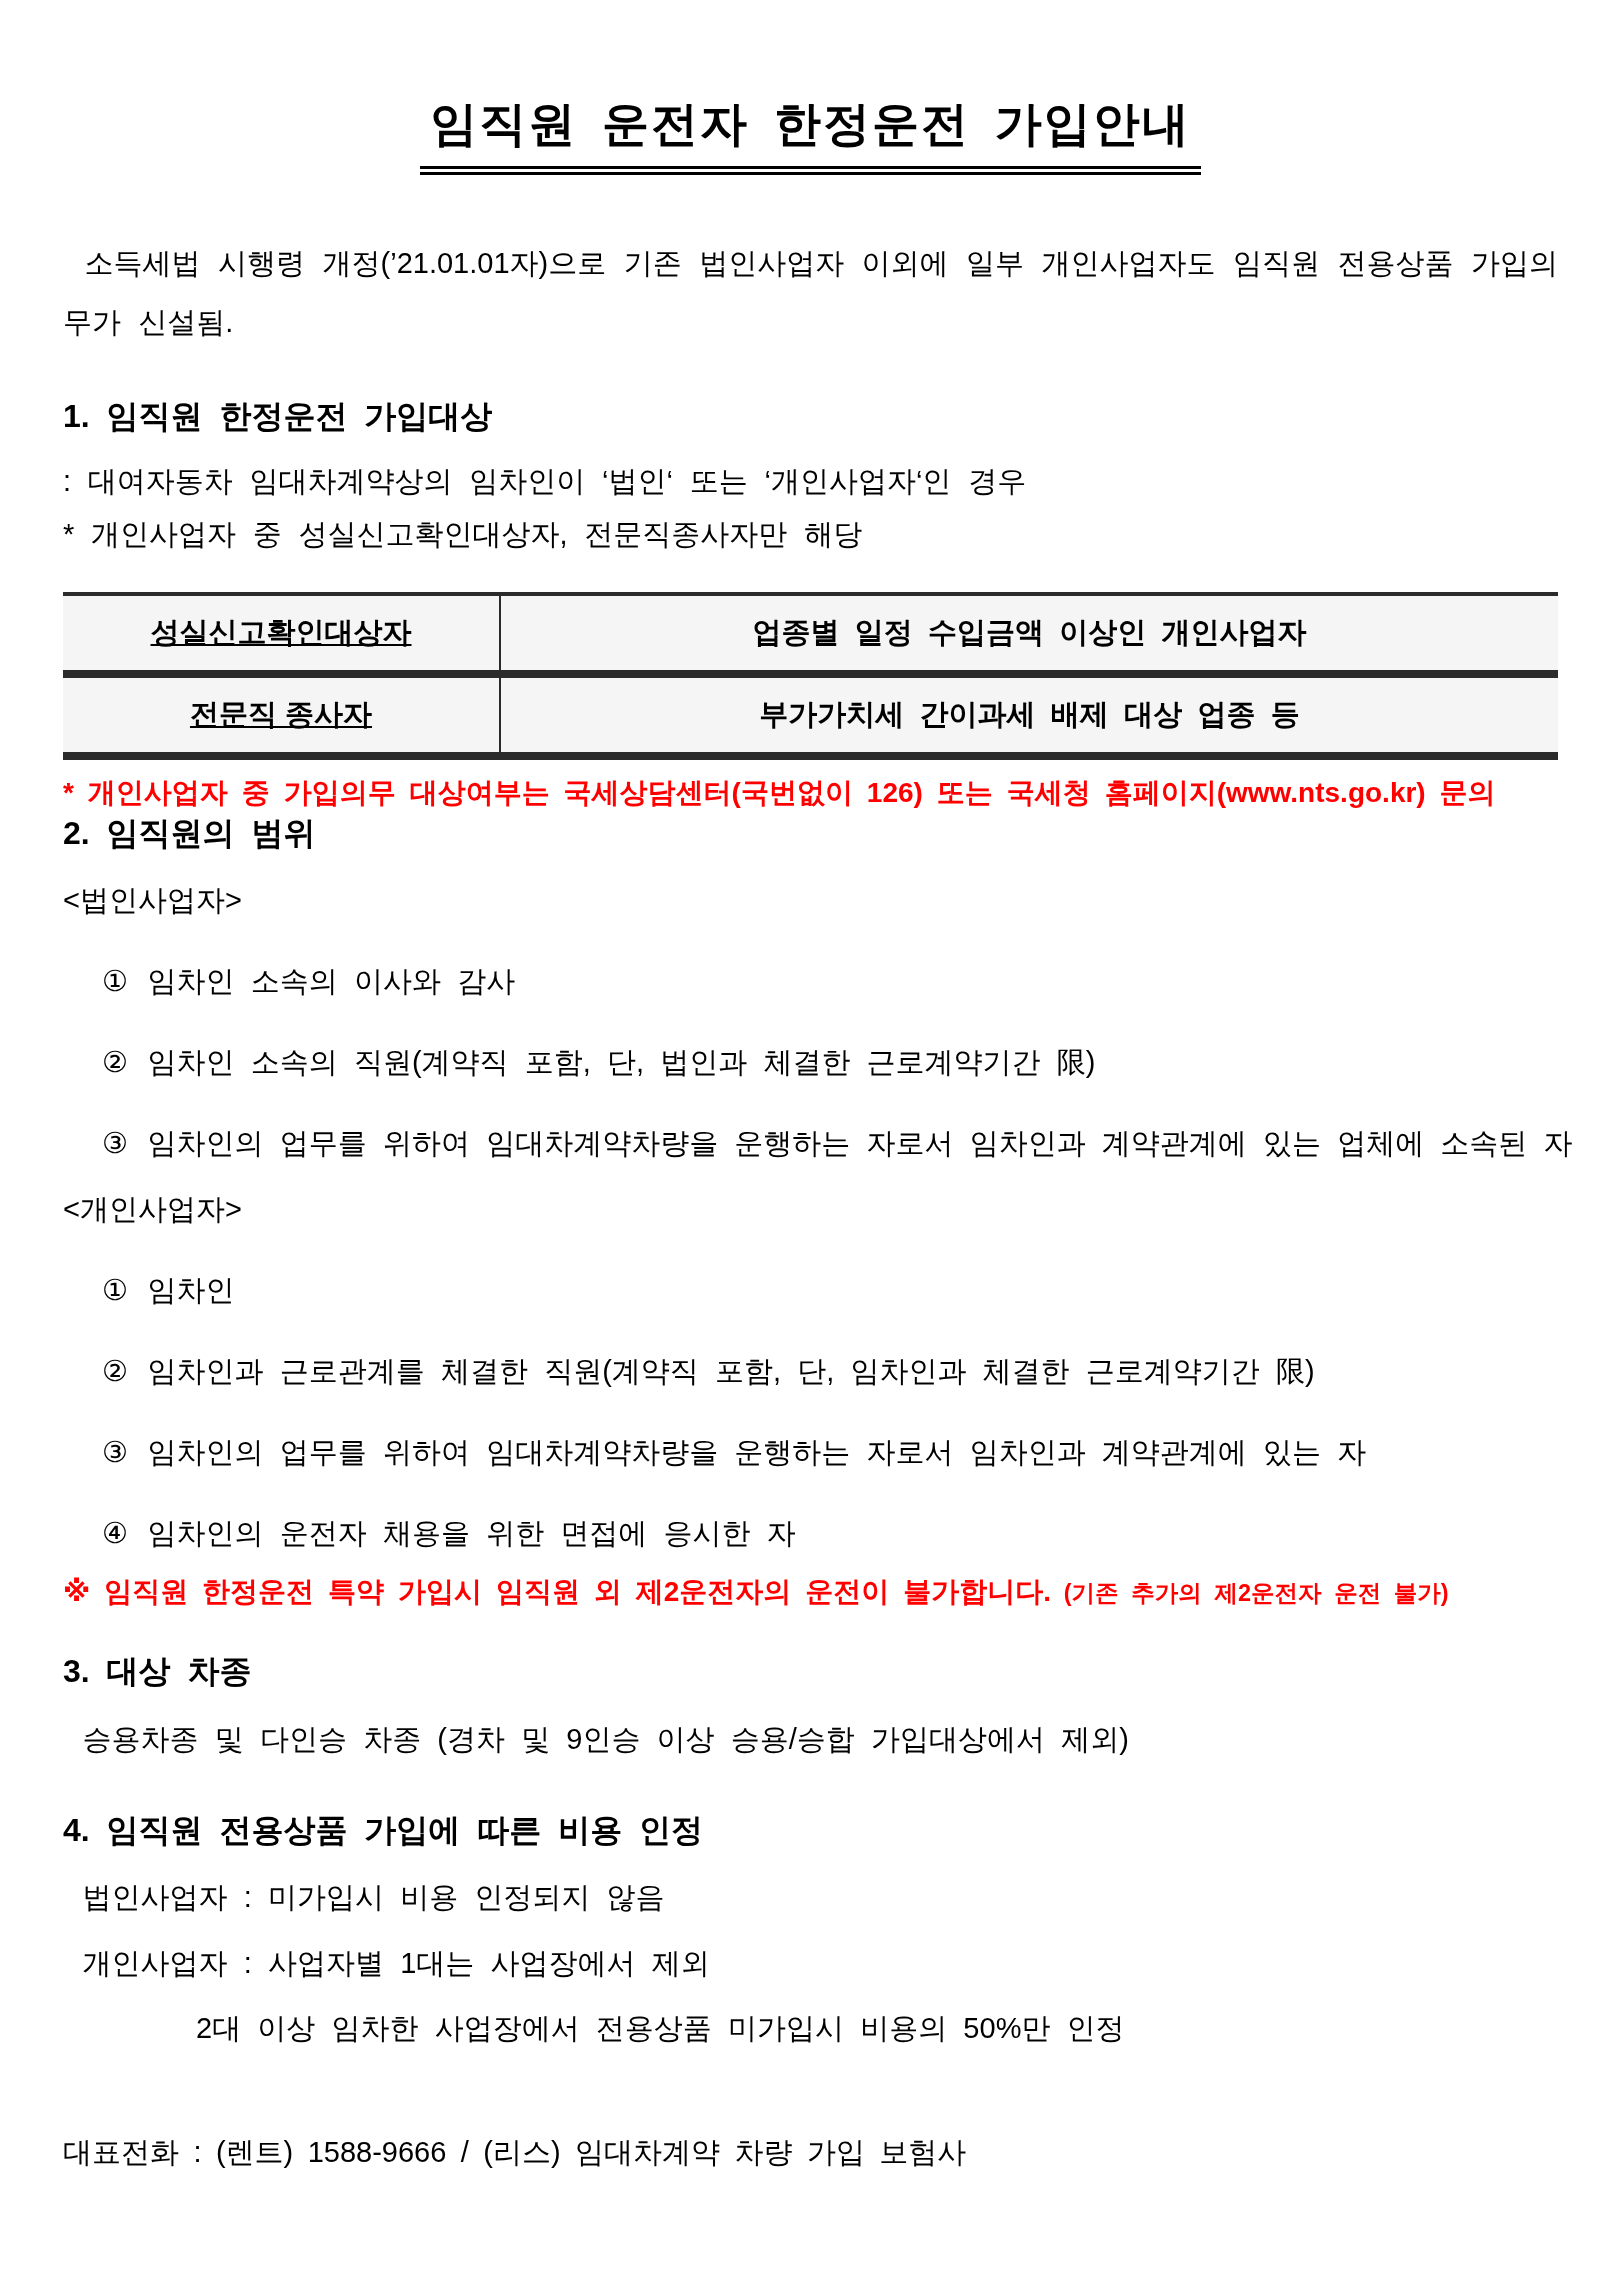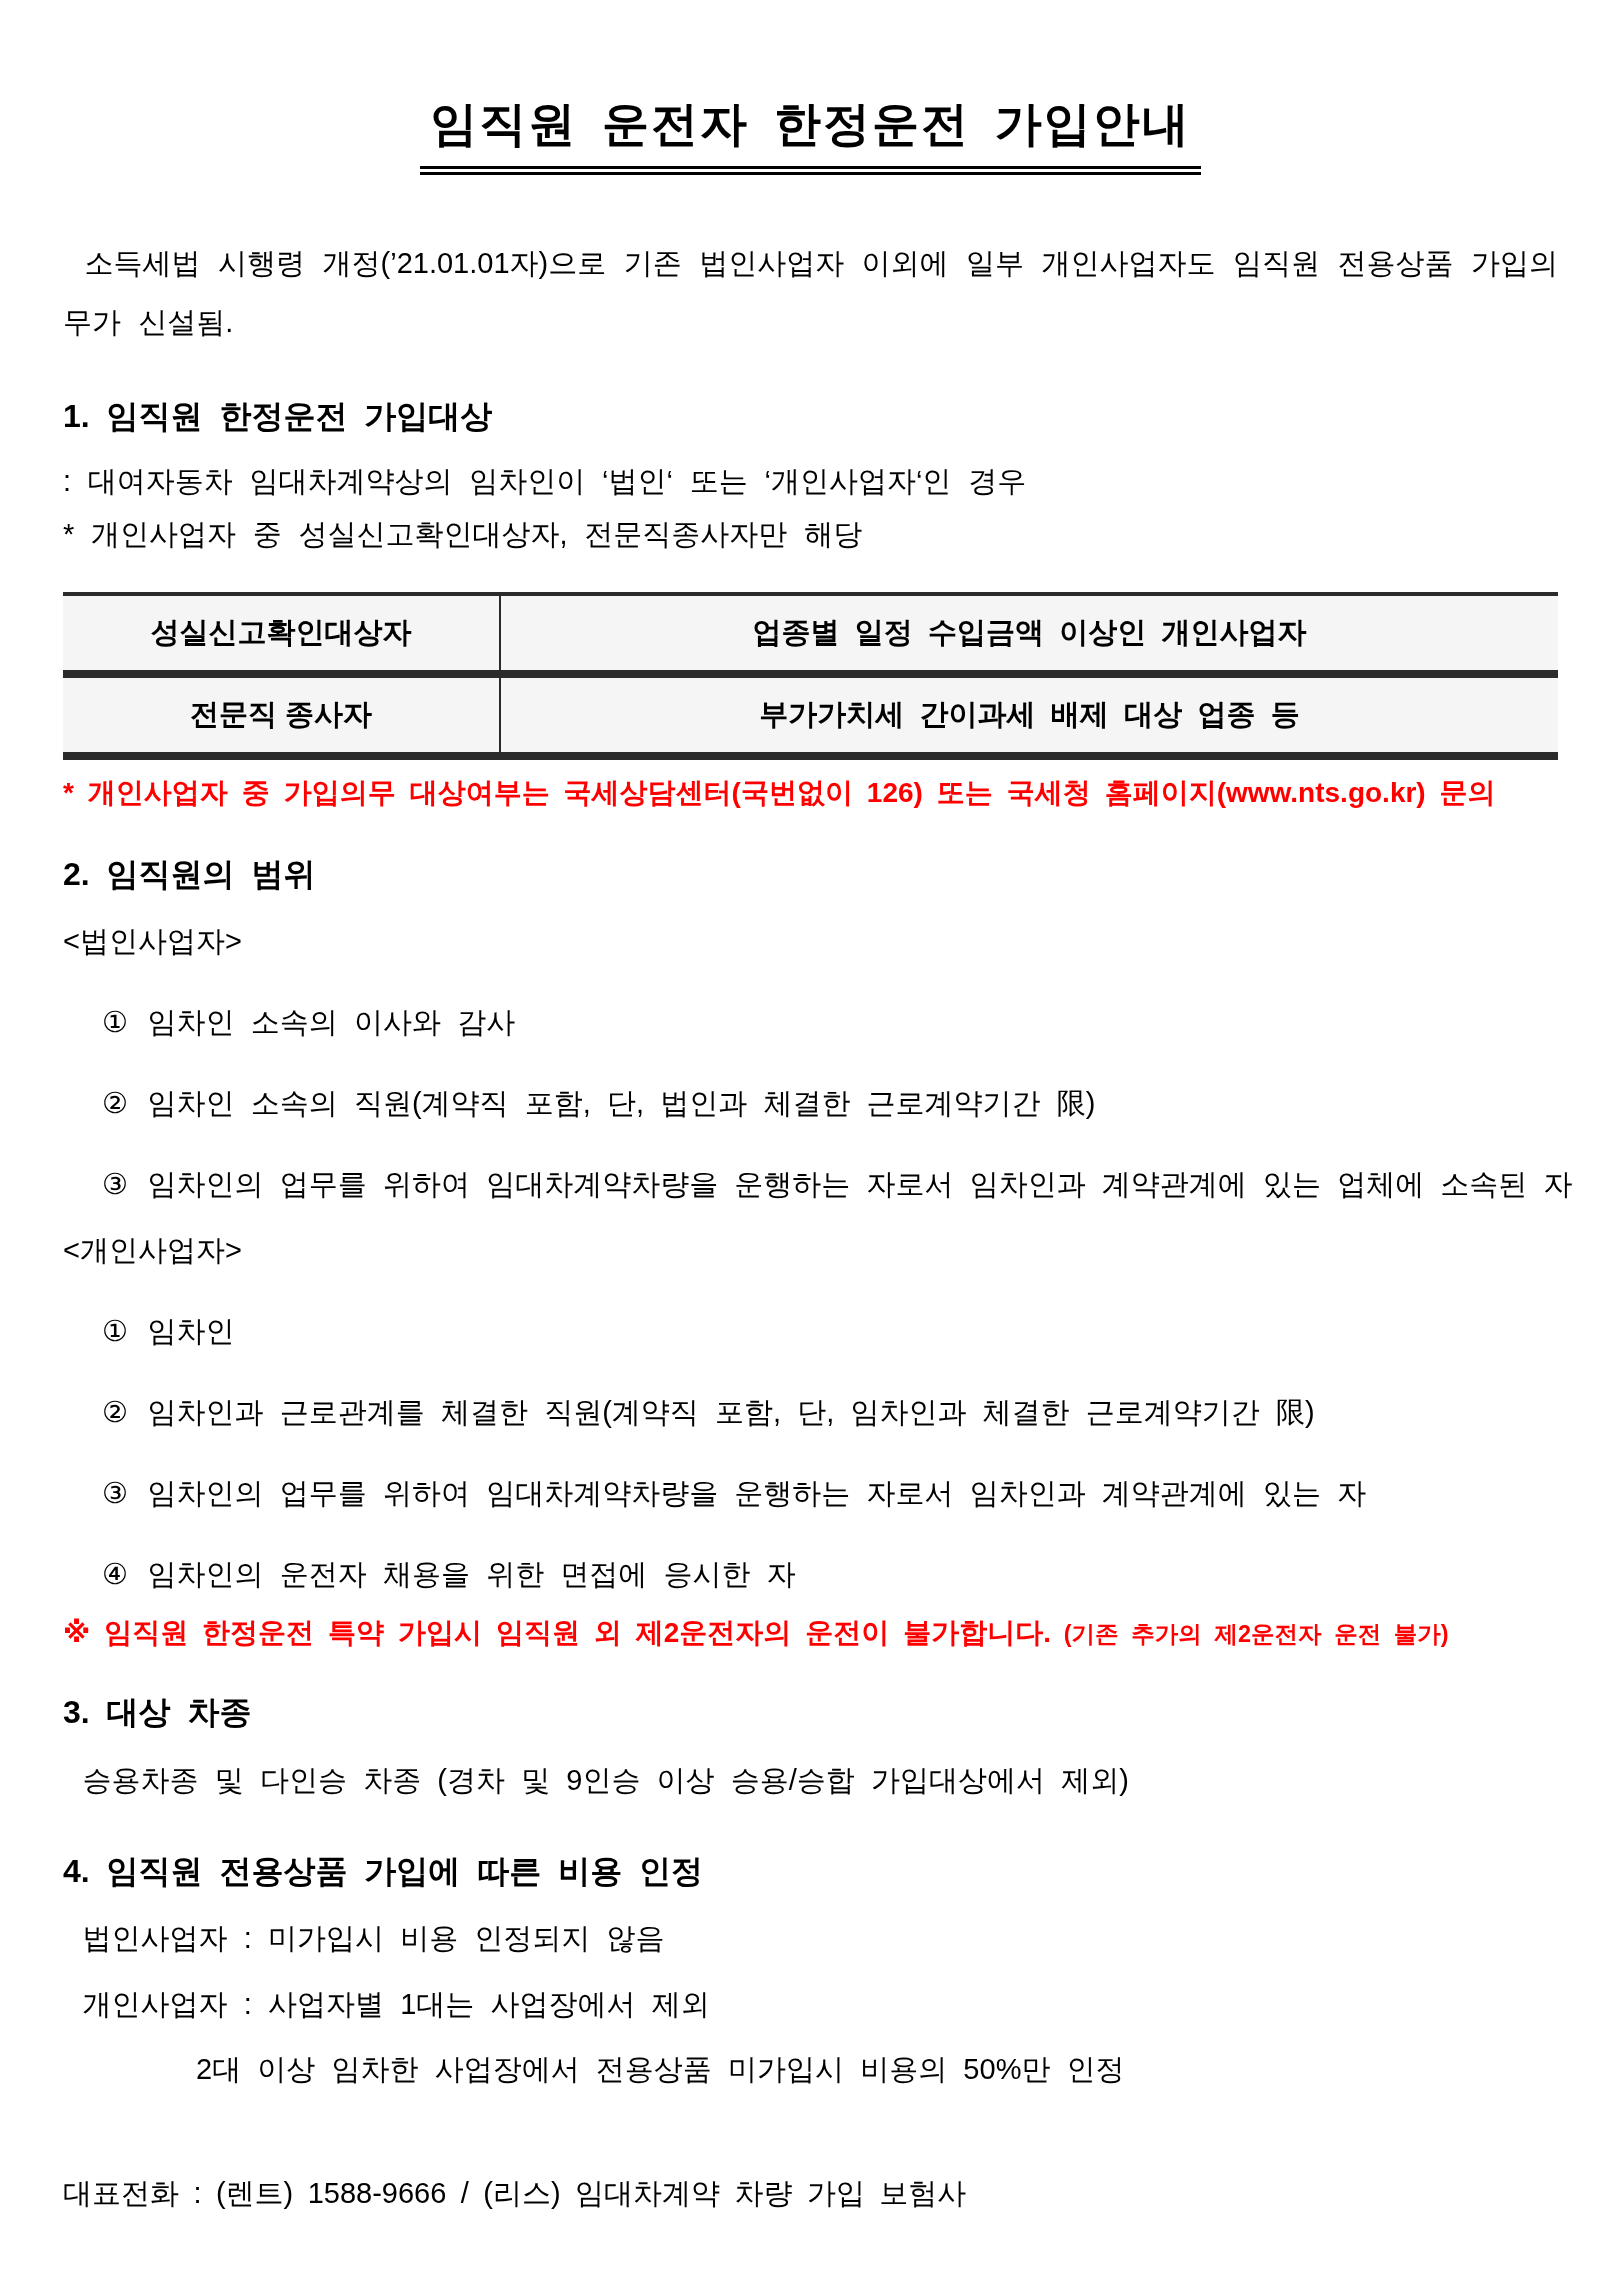--- a/index.html
+++ b/index.html
@@ -49,38 +49,38 @@
     display: flex; align-items: stretch;
     background: var(--header-bg, #f5f5f5);
     border-top: 4.9px solid var(--border, #2b2b2b);
     border-bottom: 4.9px solid var(--border, #2b2b2b);
     height: 74px;
     font-weight: 800; font-size: 29px;
   }
   .td-left {
     width: 436px;
     border-right: 2.9px solid var(--border, #2b2b2b);
-    display: flex; align-items: center; justify-content: center;
+    display: flex; align-items: center; justify-content: center; text-decoration: underline;
   }
   .td-right { flex: 1; display: flex; align-items: center; justify-content: center; word-spacing: 0.25em; }
   .tr-data {
     height: 78px;
     display: flex; align-items: center; justify-content: center;
     font-size: 29px; word-spacing: 0.12em;
   }
   
   .red-note {
     margin-top: 13.7px;
     color: var(--accent-red, #ff0000);
     font-weight: 700; font-size: 28px; word-spacing: 0.22em;
   }
   .warn { margin-top: 19.6px; }
   .warn .sub { font-size: 23.5px; }
   
-  .sec2-h { margin-top: 41px; }
+  .sec2-h { }
   .grp-label { margin-top: 25.5px; font-size: 29px; }
   .item {
     margin-top: 41px; font-size: 29px;
     padding-left: 39px; word-spacing: 0.28em;
     white-space: nowrap;
   }
   .item .num { margin-right: 19.6px; }
   
   .sec3-h { margin-top: 39px; }
   .plain { margin-top: 25.5px; font-size: 29px; padding-left: 19.6px; word-spacing: 0.28em; }

